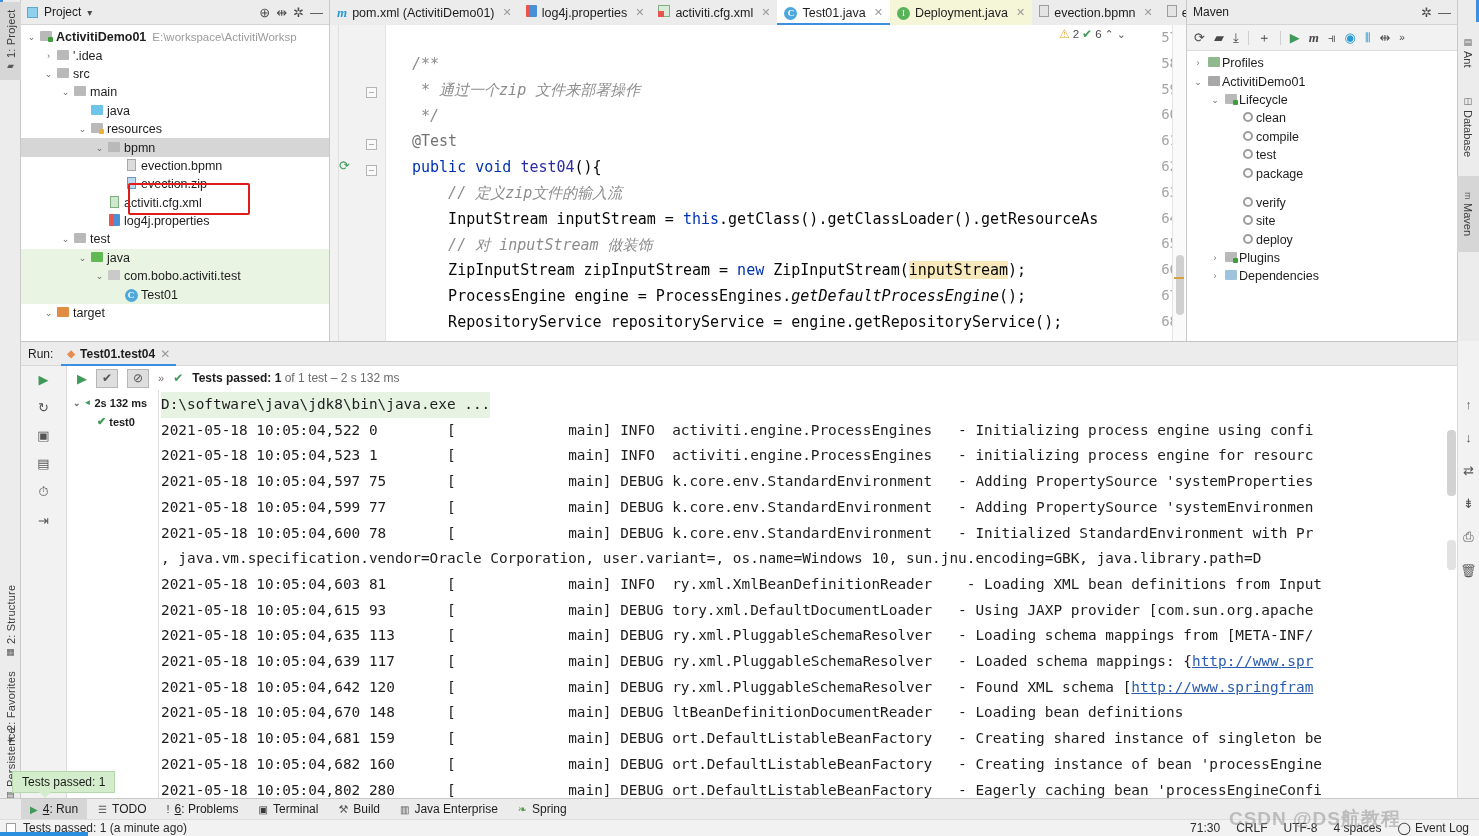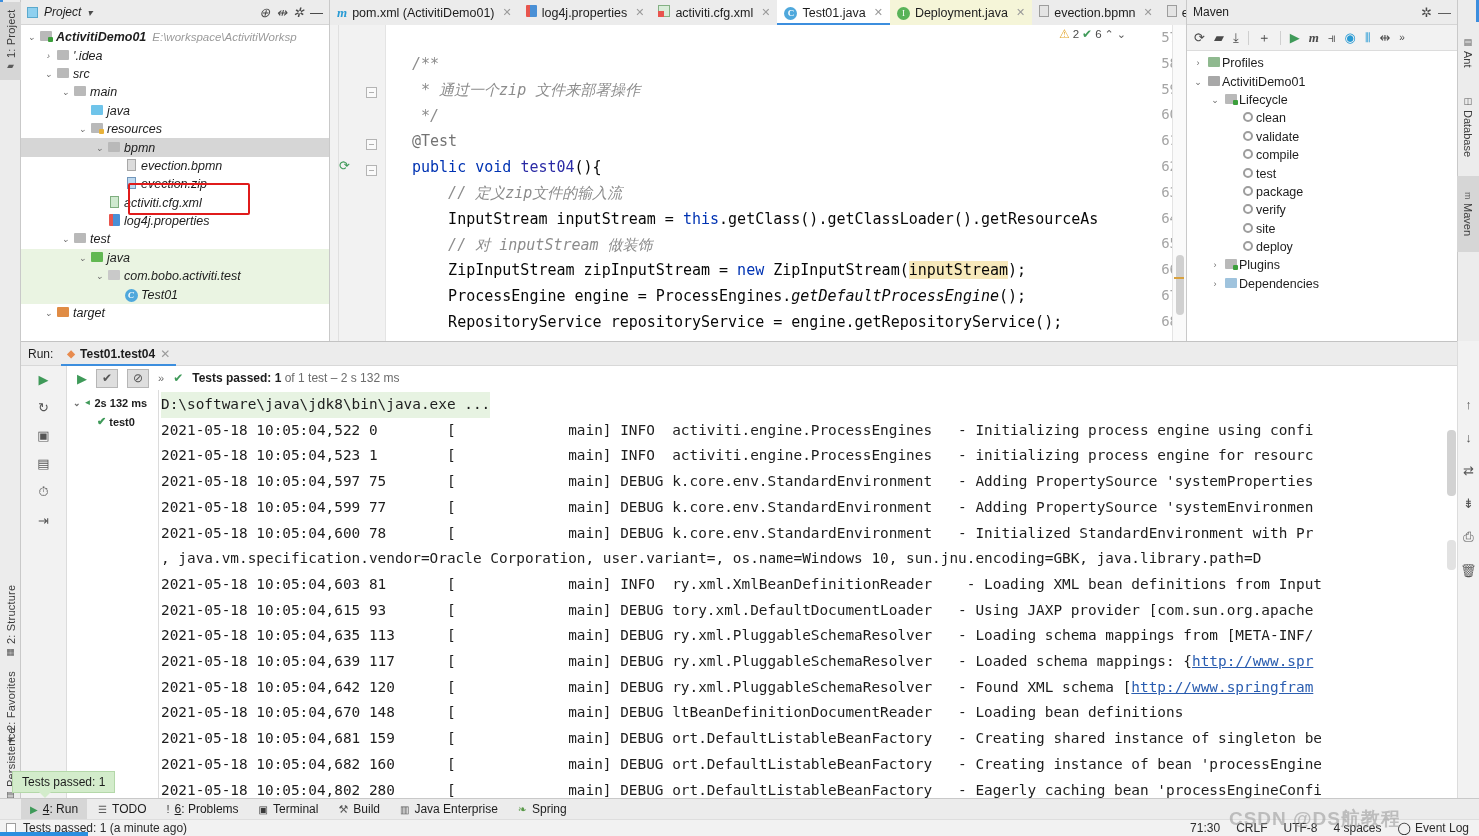--- a/index.html
+++ b/index.html
@@ -41,21 +41,21 @@
     position: absolute; right: 0; width: 22px;
     writing-mode: vertical-rl;
     font-size: 11px; color: #3c3c3c; text-align:center; white-space: nowrap;
     display: flex; align-items: center; justify-content: center; gap: 4px;
   }
   .rvlabel.sel { background: #d6d6d6; }
 
   
   .project-panel {
     position: absolute; left: 21px; top: 0; width: 309px; height: 341px;
-    background: #fff; border-right: 1px solid #c9c9c9; font-style: italic;
+    background: #fff; border-right: 1px solid #c9c9c9;
   }
   .panel-head {
     height: 25px; background: #ececec; border-bottom: 1px solid #d5d5d5;
     display: flex; align-items: center; padding: 0 6px; gap: 6px;
   }
   .panel-head .ptitle { font-size: 12px; color:#1d1d1d; }
   .panel-head .spacer { flex: 1 1 auto; }
   .hicon { color:#4a4a4a; font-size: 13px; cursor: default; }
   .blue-sq { width:11px; height:11px; background:#8fd0ef; border:1px solid #5aa9cd; }
 
@@ -496,38 +496,33 @@
           <span>Lifecycle</span>
         </div>
         <div class="mrow" style="padding-left: 38px;">
           <span class="arrow"></span>
           <span class="ico"><span class="gear-sm"></span></span>
           <span>clean</span>
         </div>
         <div class="mrow" style="padding-left: 38px;">
           <span class="arrow"></span>
           <span class="ico"><span class="gear-sm"></span></span>
-          <span>validate</span>
-        </div>
-        <div class="mrow" style="padding-left: 38px;">
-          <span class="arrow"></span>
-          <span class="ico"><span class="gear-sm"></span></span>
           <span>compile</span>
         </div>
         <div class="mrow" style="padding-left: 38px;">
           <span class="arrow"></span>
           <span class="ico"><span class="gear-sm"></span></span>
           <span>test</span>
         </div>
         <div class="mrow" style="padding-left: 38px;">
           <span class="arrow"></span>
           <span class="ico"><span class="gear-sm"></span></span>
           <span>package</span>
         </div>
-        <div class="mrow" style="padding-left: 38px;">
+        <div class="mrow" style="padding-left: 38px; margin-top: 11px;">
           <span class="arrow"></span>
           <span class="ico"><span class="gear-sm"></span></span>
           <span>verify</span>
         </div>
         <div class="mrow" style="padding-left: 38px;">
           <span class="arrow"></span>
           <span class="ico"><span class="gear-sm"></span></span>
           <span>site</span>
         </div>
         <div class="mrow" style="padding-left: 38px;">

